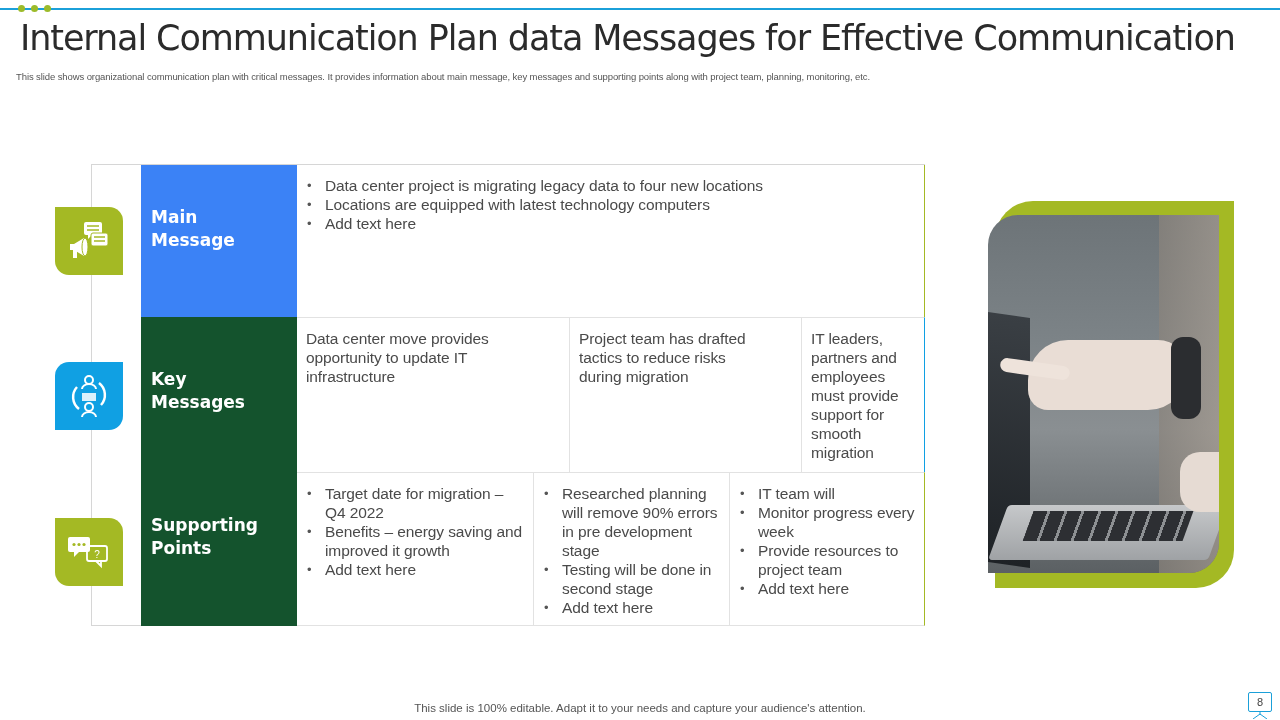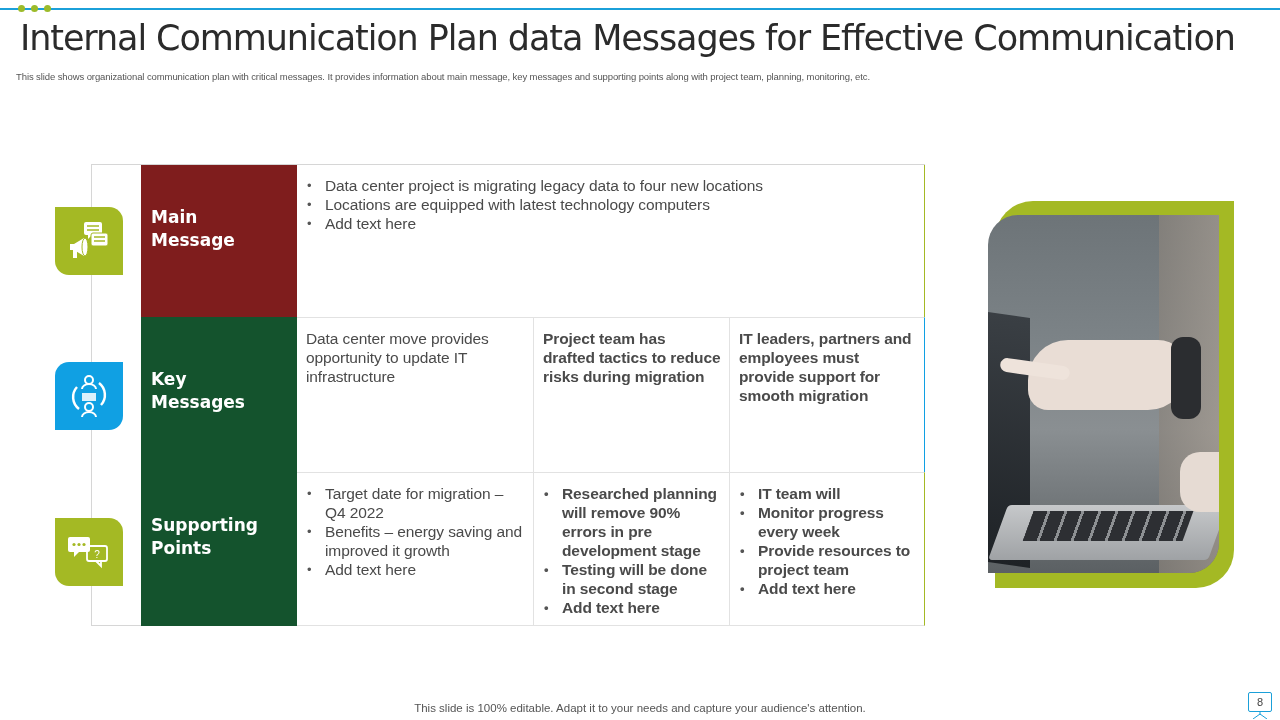--- a/index.html
+++ b/index.html
@@ -14,28 +14,28 @@
   .title { position: absolute; left: 20px; top: 18px; font-size: 35px; font-family: "DejaVu Sans", sans-serif; font-weight: normal; color: #2b2b2b; letter-spacing: -1.1px; white-space: nowrap; }
   .subtitle { position: absolute; left: 16px; top: 71px; font-size: 9.5px; color: #555; white-space: nowrap; letter-spacing: -0.1px; }
 
   
   .frame { position: absolute; left: 91px; top: 164px; width: 834px; height: 462px; border: 1px solid #d6d6d6; border-right: none; }
 
   .row { position: absolute; left: 141px; width: 784px; display: flex; }
   .row .head { width: 156px; height: 100%; color: #fff; font-family: "DejaVu Sans", sans-serif; font-weight: bold; font-size: 17px; line-height: 23px; padding-left: 10px; display: flex; flex-direction: column; justify-content: center; }
   .row .cells { flex: 1; display: flex; height: 100%; border-top: 1px solid #e2e2e2; }
   .cell { height: 100%; font-size: 15.5px; line-height: 19px; color: #4a4a4a; padding: 11px 8px 0 9px; letter-spacing: -0.1px; }
-  .cell + .cell { border-left: 1px solid #e2e2e2; font-weight: bold; }
+  .cell + .cell { border-left: 1px solid #e2e2e2; }
 
   .row-main { top: 165px; height: 152px; }
-  .row-main .head { background: #7f1d1d; padding-bottom: 24px; }
+  .row-main .head { background: #3b82f6; padding-bottom: 24px; }
   .row-main .cells { border-right: 1px solid #a4b924; border-top: none; }
   .row-key { top: 317px; height: 155px; }
   .row-key .head { background: #14532d; padding-bottom: 8px; }
-  .row-key .cells { border-right: 1px solid #10a0e3; }
+  .row-key .cells { border-right: 1px solid #10a0e3; gap: 36px; }
   .row-sup { top: 472px; height: 154px; }
   .row-sup .head { background: #14532d; padding-bottom: 24px; }
   .row-sup .cells { border-right: 1px solid #a4b924; border-bottom: 1px solid #e2e2e2; }
 
   ul.bullets { list-style: none; }
   ul.bullets li { position: relative; padding-left: 19px; }
   ul.bullets li::before { content: "•"; position: absolute; left: 1px; top: 0; font-size: 13px; color: #555; }
 
   .icon-tile { position: absolute; left: 55px; width: 68px; height: 68px; display: flex; align-items: center; justify-content: center; }
   .tile-green { background: #a4b924; }

